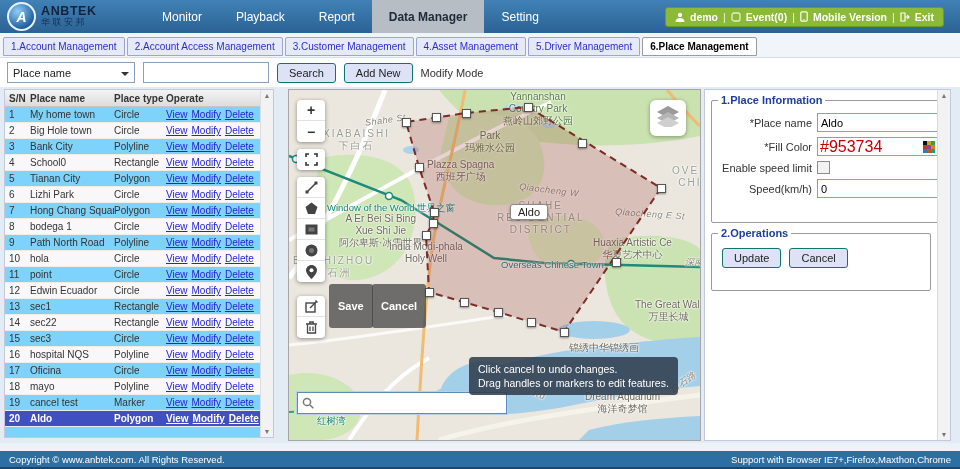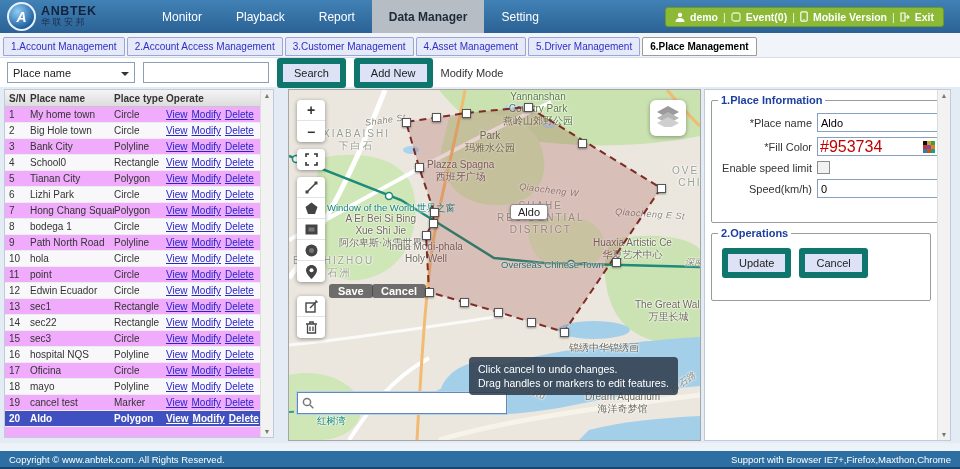--- a/index.html
+++ b/index.html
@@ -29,25 +29,25 @@
   .tab{font-size:10px;color:#2d2dc8;background:#e6eaf8;border:1px solid #9aa6db;border-radius:2px 2px 0 0;
        padding:3px 7px;margin:0 2px 1px 0;white-space:nowrap;cursor:pointer}
   .tab.active{background:#fff;color:#000;font-weight:bold;border-color:#9c9c9c}
   
   .searchbar{position:absolute;left:0;top:58px;width:960px;height:29px;background:#fff;
              display:flex;align-items:center;gap:8px;padding-left:7px;box-sizing:border-box}
   .fake-select{width:128px;height:21px;border:1px solid #8aa0b8;background:#fff;font-size:11px;color:#222;
                display:flex;align-items:center;justify-content:space-between;padding:0 5px;box-sizing:border-box;cursor:pointer}
   .dd-arrow{width:0;height:0;border:4px solid transparent;border-top-color:#333;margin-top:7px}
   .text-input{width:118px;height:19px;border:1px solid #8aa0b8;font-size:11px;padding:0 3px}
-  .btn{background:#dde2f6;border:6px solid #0f766e;border-radius:3px;font-size:11px;color:#222;
+  .btn{background:#dde2f6;border:1px solid #0f766e;border-radius:3px;font-size:11px;color:#222;
        padding:3px 11px;cursor:pointer}
   .mode-label{font-size:11px;color:#333}
   
-  .table-panel{position:absolute;left:4px;top:89px;width:270px;height:349px;background:#f0abfc;
+  .table-panel{position:absolute;left:4px;top:89px;width:270px;height:349px;background:#7dd3fc;
                border:1px solid #c0cad8;box-sizing:border-box}
   .tgrid{position:absolute;left:0;top:0;right:13px;bottom:0;overflow:hidden}
   .thead{display:flex;height:16px;background:linear-gradient(#f4f4f4,#dcdcdc);border-bottom:1px solid #c6c6c6;
          font-weight:bold;font-size:10px;color:#333;align-items:center}
   .trow{display:flex;height:15px;align-items:center;font-size:10px;color:#333;border-bottom:1px solid #ededee;cursor:pointer}
   .trow:nth-child(even){background:#f8f8fa}
   .trow.selected,.trow.selected:nth-child(even){background:#4150c0;color:#fff;font-weight:bold}
   .trow.selected a.op{color:#fff}
   .c0{width:25px;padding-left:4px;box-sizing:border-box;flex:0 0 auto}
   .c1{width:84px;flex:0 0 auto;overflow:hidden;white-space:nowrap}
@@ -72,21 +72,21 @@
   .handle{position:absolute;width:7px;height:7px;background:#fff;border:1px solid #555;z-index:16;
           box-shadow:0 1px 2px rgba(0,0,0,.4);cursor:move}
   .aldo-label{position:absolute;left:221px;top:114px;background:#fff;border:1px solid #8a8a8a;border-radius:3px;
               padding:1px 7px;font-size:11px;color:#222;z-index:25;box-shadow:0 1px 3px rgba(0,0,0,.35)}
   .map-toolbar{position:absolute;left:8px;top:10px;width:28px;z-index:30}
   .tool-group{background:#fff;border-radius:4px;box-shadow:0 1px 4px rgba(0,0,0,.4);margin-bottom:7px;overflow:hidden}
   .tool{width:28px;height:21px;display:flex;align-items:center;justify-content:center;
         border-bottom:1px solid #e3e3e3;cursor:pointer;color:#333;font-weight:bold;font-size:14px;box-sizing:border-box}
   .tool:last-child{border-bottom:none}
   .map-btn{position:absolute;background:rgba(66,66,66,.74);color:#fff;font-size:11px;font-weight:bold;
-           padding:1px 9px;border-radius:3px;z-index:31;cursor:pointer}
+           padding:16px 9px;border-radius:3px;z-index:31;cursor:pointer}
   .layers-ctl{position:absolute;right:14px;top:10px;width:36px;height:36px;background:#fff;border-radius:6px;
               box-shadow:0 1px 4px rgba(0,0,0,.35);display:flex;align-items:center;justify-content:center;z-index:30;cursor:pointer}
   .map-search{position:absolute;left:8px;bottom:26px;width:204px;height:20px;background:#fff;
               border:1px solid #5d89bb;box-shadow:0 0 0 1px #bad0e7;display:flex;align-items:center;
               padding-left:4px;z-index:30;box-sizing:content-box}
   .map-search input{border:none;outline:none;flex:1;font-size:11px;height:16px}
   .tooltipbox{position:absolute;left:180px;top:267px;background:rgba(44,58,73,.86);color:#fff;font-size:10.5px;
               line-height:1.35;padding:5px 9px;border-radius:4px;z-index:32;white-space:nowrap}
   
   .right-panel{position:absolute;left:704px;top:89px;width:247px;height:352px;background:#fff;

